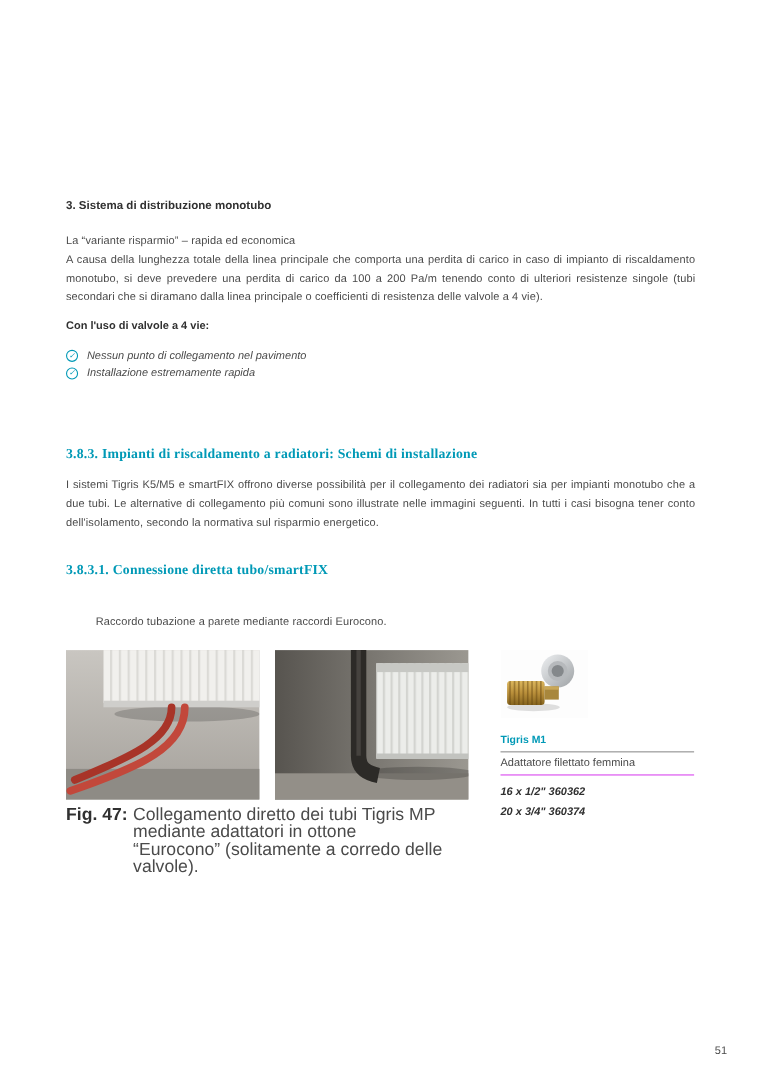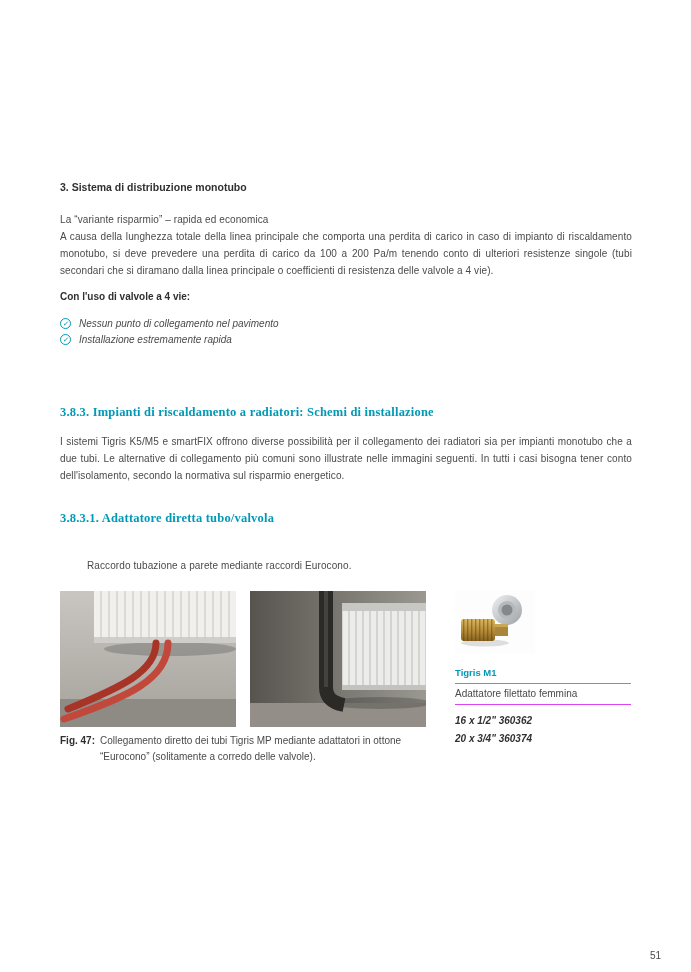--- a/index.html
+++ b/index.html
@@ -23,21 +23,21 @@
 
   .photo { display:block; }
   .photo svg { display:block; }
 
   .product-col { width:176px; }
   .product-name { font-size:9.5px; font-weight:bold; color:#0099b6; padding-bottom:5px; border-bottom:1px solid #8f8f8f; }
   .product-desc { font-size:10px; color:#4a4a4a; padding:4px 0 5px 0; border-bottom:1px solid #d946ef; }
   .product-code { font-size:10px; font-weight:bold; font-style:italic; color:#303030; line-height:18px; }
   .product-codes { margin-top:7px; }
 
-  .fig-caption { display:flex; gap:5px; font-size:10px; line-height:16px; color:#4a4a4a; }
+  .fig-caption { display:flex; gap:5px; font-size:16px; line-height:16px; color:#4a4a4a; }
   .fig-label { font-weight:bold; color:#303030; white-space:nowrap; }
 
   .page-number { font-size:10px; color:#4a4a4a; }
 </style>
 </head>
 <body>
 
 <div class="page">
 
   <div class="abs h-main" style="top:165px; left:60px;">3. Sistema di distribuzione monotubo</div>
@@ -56,21 +56,21 @@
     <li>
       <span class="bullet-icon"></span>
       <span>Installazione estremamente rapida</span>
     </li>
   </ul>
 
   <div class="abs teal-head" style="top:389px; left:60px;">3.8.3. Impianti di riscaldamento a radiatori: Schemi di installazione</div>
 
   <div class="abs body-text justify" style="top:417px; left:60px; width:572px;">I sistemi Tigris K5/M5 e smartFIX offrono diverse possibilità per il collegamento dei radiatori sia per impianti monotubo che a due tubi. Le alternative di collegamento più comuni sono illustrate nelle immagini seguenti. In tutti i casi bisogna tener conto dell'isolamento, secondo la normativa sul risparmio energetico.</div>
 
-  <div class="abs teal-head" style="top:495px; left:60px;">3.8.3.1. Adattatore diretta tubo/valvola</div>
+  <div class="abs teal-head" style="top:495px; left:60px;">3.8.3.1. Connessione diretta tubo/smartFIX</div>
 
   <div class="abs body-text" style="top:541px; left:60px;padding-left:27px;">Raccordo tubazione a parete mediante raccordi Eurocono.</div>
 
   <div class="abs photo" style="top:575px; left:60px;">
     <svg width="176" height="136" viewBox="0 0 176 136">
       <defs>
         <linearGradient id="wallL" x1="0" y1="0" x2="0" y2="1">
           <stop offset="0" stop-color="#c9c6c1"></stop>
             <stop offset="1" stop-color="#a5a19b"></stop>
         </linearGradient>

